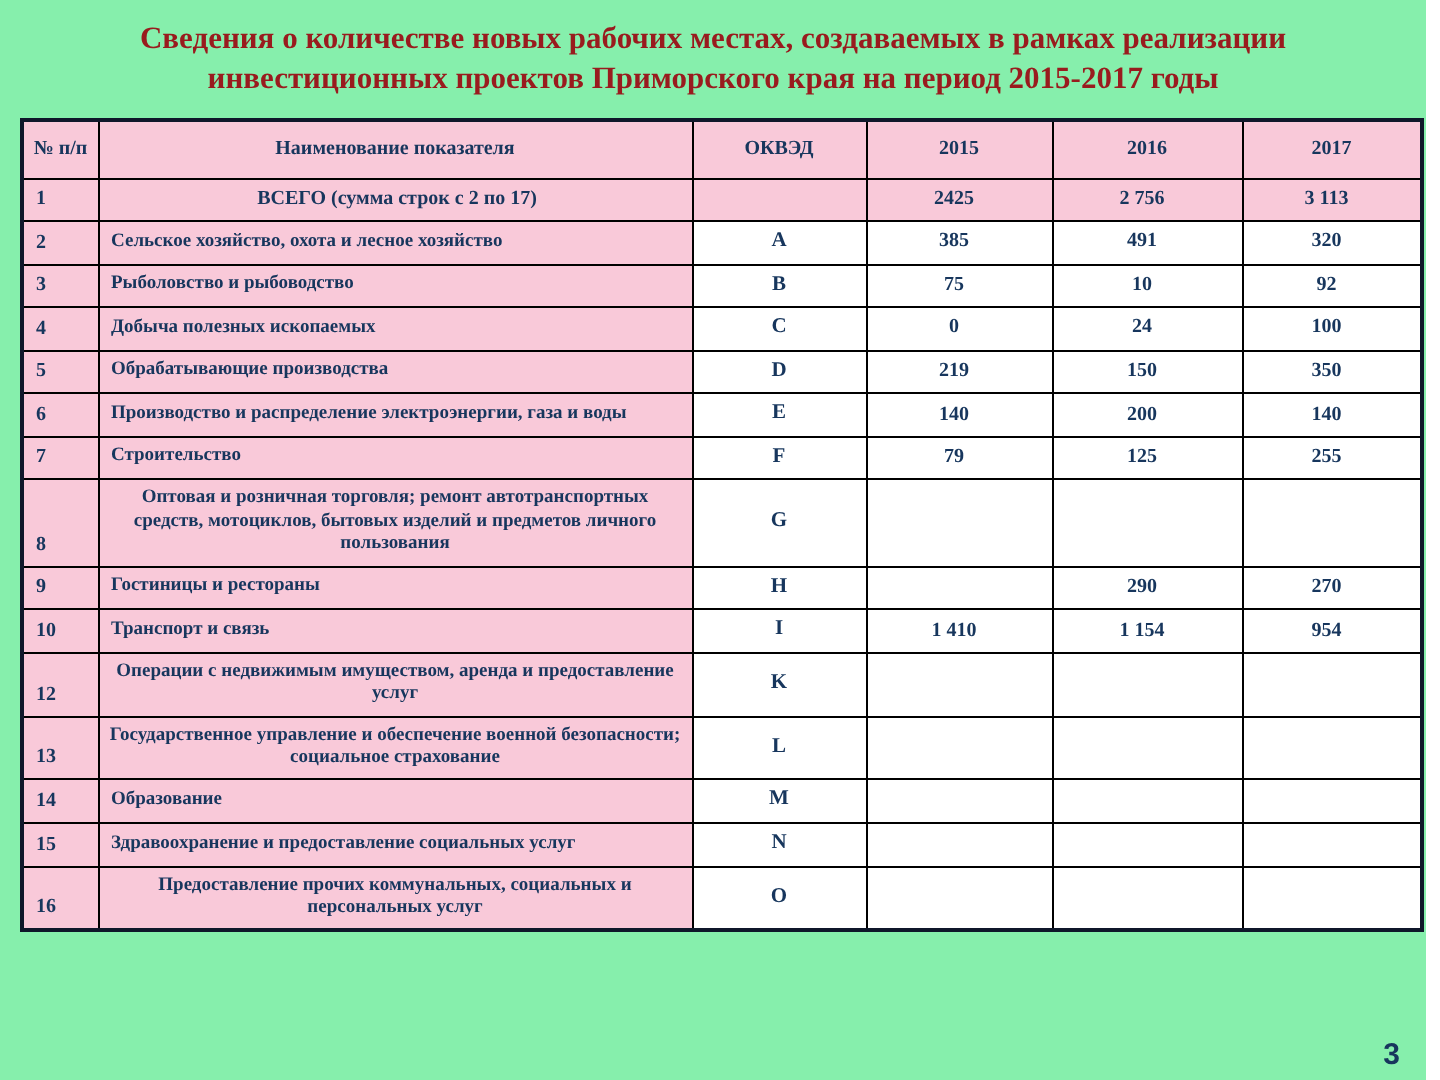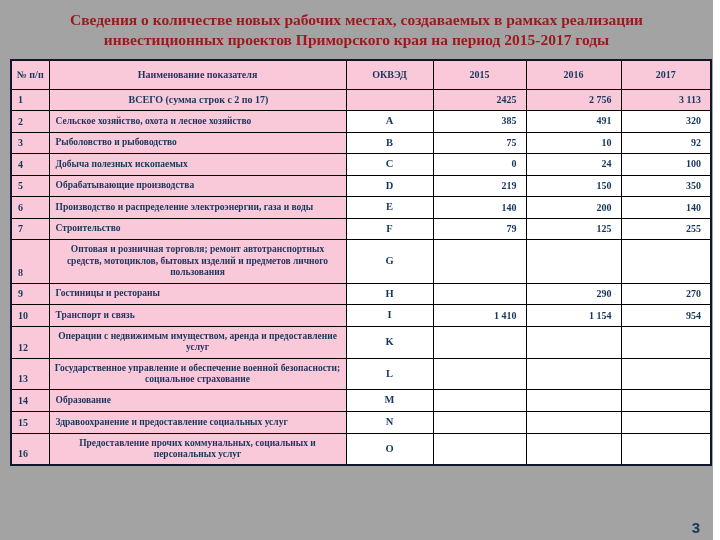--- a/index.html
+++ b/index.html
@@ -1,20 +1,20 @@
 <!DOCTYPE html>
 <html><head>
 <meta charset="utf-8">
 <style>
   html, body { margin: 0; padding: 0; }
   .slide {
     position: relative;
     width: 713px;
     height: 540px;
-    background: #a3a3a3;
+    background: #86efac;
     font-family: "Liberation Serif", serif;
     box-sizing: border-box;
     padding: 10px 10px 0;
     overflow: hidden;
   }
   .title {
     color: #991b1e;
     font-weight: bold;
     font-size: 15.5px;
     line-height: 1.32;
@@ -46,21 +46,21 @@
     font-size: 10px;
     line-height: 1.2;
     padding: 4px 4px;
     background: #ffffff;
     vertical-align: middle;
   }
   td.num   { background: #f9c9d9; text-align: left; padding-left: 6px; vertical-align: bottom; }
   td.name  { background: #f9c9d9; font-size: 9.5px; text-align: left; padding-left: 6px; }
   td.name.center { text-align: center; padding-left: 4px; margin-top: 12px; }
   td.okved { text-align: center; font-size: 10.5px; }
-  td.val   { text-align: right; padding-right: 9px; }
+  td.val   { text-align: center; padding-right: 9px; }
   tr.total td { background: #f9c9d9; }
   tr.total td.name { text-align: center; font-size: 10px; }
   .page-number {
     position: absolute;
     right: 13px;
     bottom: 4px;
     color: #17365d;
     font-weight: bold;
     font-size: 15px;
     font-family: "Liberation Sans", sans-serif;

